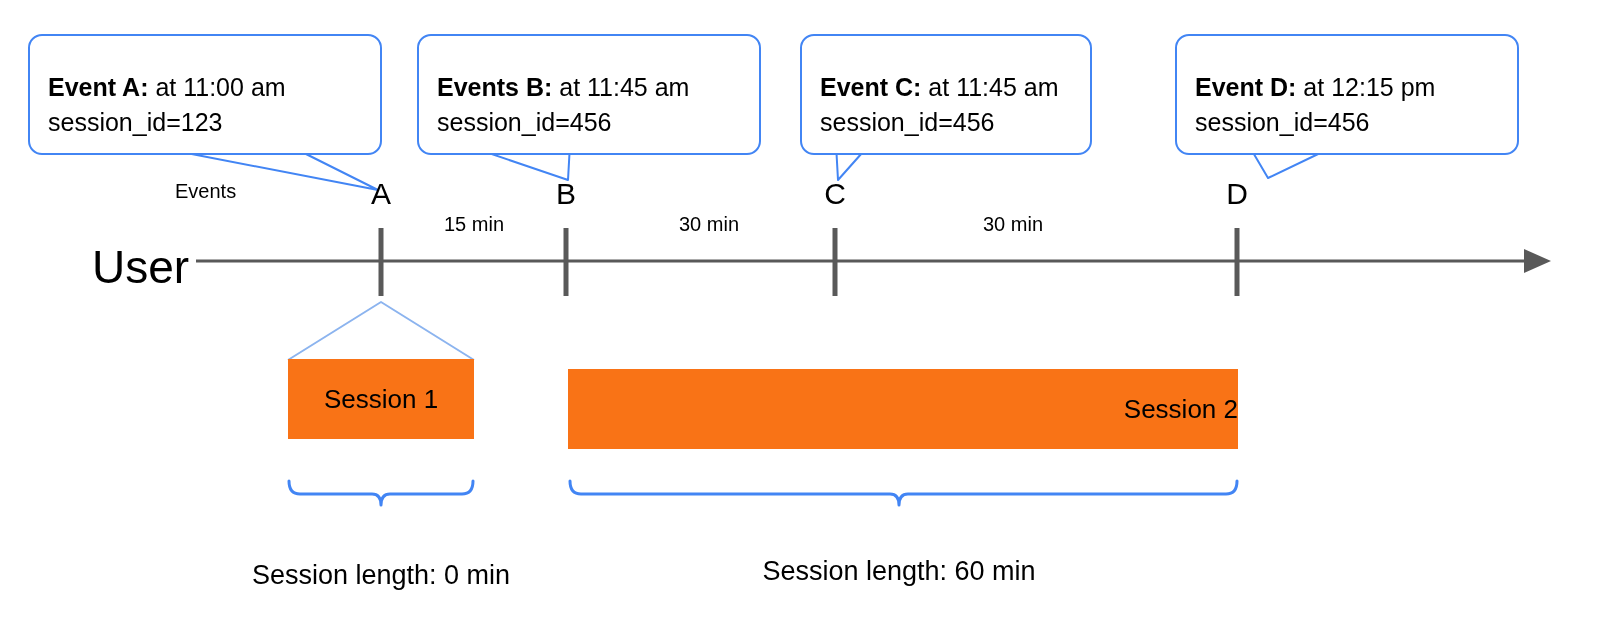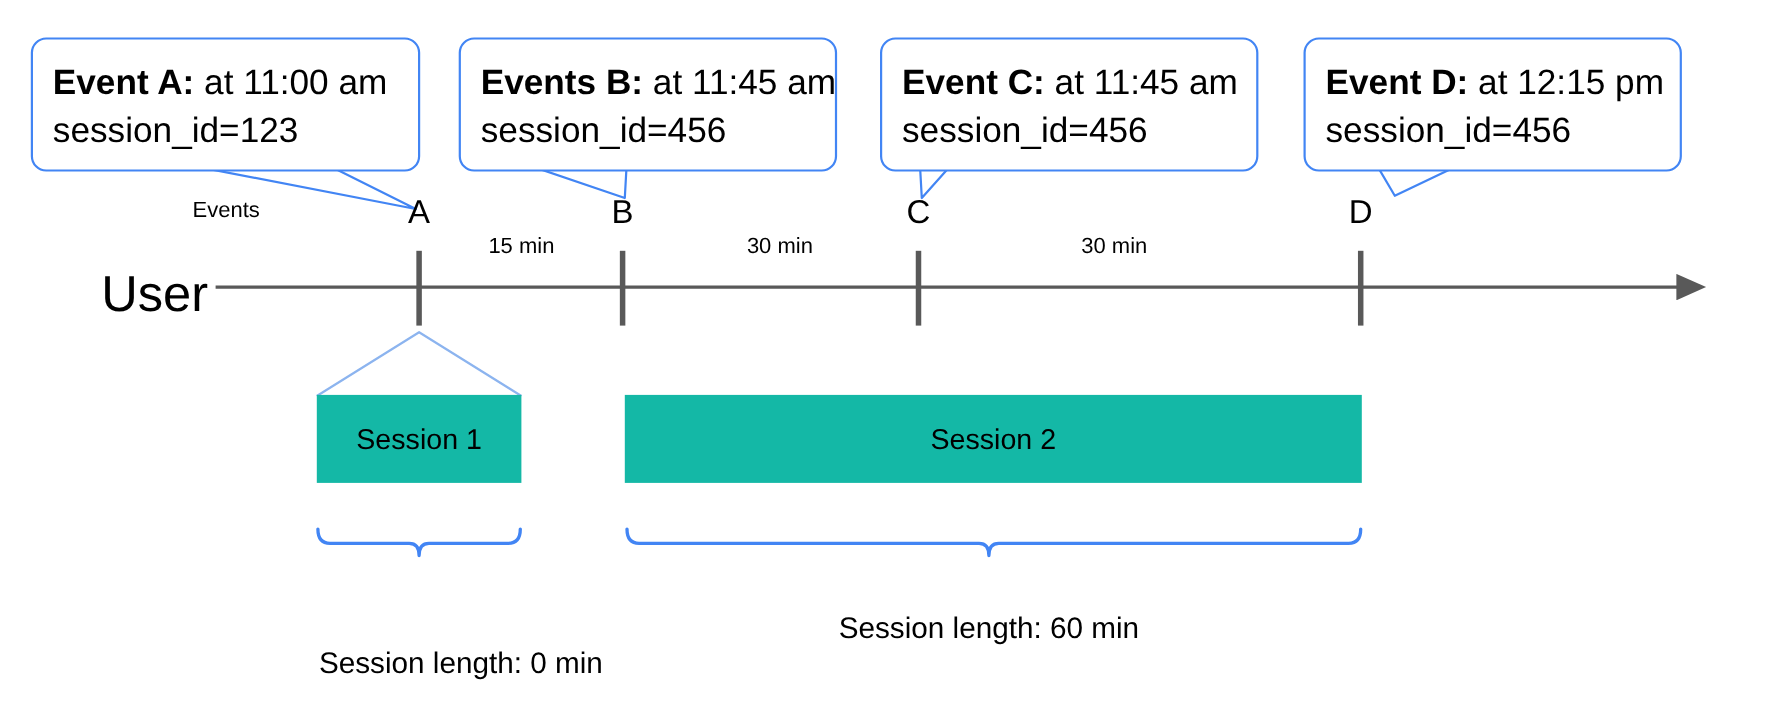--- a/index.html
+++ b/index.html
@@ -19,23 +19,23 @@
     background: #ffffff;
     overflow: hidden;
   }
   
   .callout {
     position: absolute;
     box-sizing: border-box;
     border: 2px solid #4285f4;
     border-radius: 14px;
     background: #ffffff;
-    padding: 16px 18px 14px 18px;
+    padding: 34px 18px 14px 18px;
     line-height: 1.38;
-    font-size: 32px;
+    font-size: 25px;
     color: #000000;
     z-index: 3;
   }
   .callout .ln {
     display: block;
     white-space: nowrap;
   }
   .callout .ttl {
     font-weight: bold;
   }
@@ -79,21 +79,21 @@
     position: absolute;
     font-size: 20px;
     color: #000000;
     transform: translateX(-50%);
     z-index: 4;
     white-space: nowrap;
   }
   
   .session-bar {
     position: absolute;
-    background: #14b8a6;
+    background: #f97316;
     display: flex;
     align-items: center;
     justify-content: center;
     font-size: 26px;
     color: #000000;
     z-index: 3;
     white-space: nowrap;
   }
   
   .len-label {
@@ -113,26 +113,26 @@
   <div class="callout" id="callout-a" style="left:28px; top:34px; width:354px;">
     <span class="ln"><span class="ttl">Event A:</span><span> at 11:00 am</span></span>
     <span class="ln">session_id=123</span>
   </div>
 
   <div class="callout" id="callout-b" style="left:417px; top:34px; width:344px;">
     <span class="ln"><span class="ttl">Events B:</span><span> at 11:45 am</span></span>
     <span class="ln">session_id=456</span>
   </div>
 
-  <div class="callout" id="callout-c" style="left:800px; top:34px; width:344px;">
+  <div class="callout" id="callout-c" style="left:800px; top:34px; width:292px;">
     <span class="ln"><span class="ttl">Event C:</span><span> at 11:45 am</span></span>
     <span class="ln">session_id=456</span>
   </div>
 
-  <div class="callout" id="callout-d" style="left:1175px; top:34px; width:344px;margin-left:10px;">
+  <div class="callout" id="callout-d" style="left:1175px; top:34px; width:344px;">
     <span class="ln"><span class="ttl">Event D:</span><span> at 12:15 pm</span></span>
     <span class="ln">session_id=456</span>
   </div>
 
   <svg id="vec" viewBox="0 0 1614 642">
     <defs>
       <marker id="axis-arrow" markerWidth="10" markerHeight="8" refX="1" refY="4" orient="auto" markerUnits="strokeWidth">
         <path d="M0,0 L9,4 L0,8 z" fill="#595959"></path>
       </marker>
     </defs>
@@ -164,20 +164,20 @@
   <div class="ev-letter" style="left:835px; top:177px;">C</div>
   <div class="ev-letter" style="left:1237px; top:177px;">D</div>
 
   <div class="gap-label" style="left:474px; top:213px;">15 min</div>
   <div class="gap-label" style="left:709px; top:213px;">30 min</div>
   <div class="gap-label" style="left:1013px; top:213px;">30 min</div>
 
   <div class="session-bar" style="left:288px; top:359px; width:186px; height:80px;">
     <span>Session 1</span>
   </div>
-  <div class="session-bar" style="left:568px; top:359px; width:670px; height:80px;">
+  <div class="session-bar" style="left:568px; top:369px; width:670px; height:80px;justify-content:flex-end;">
     <span>Session 2</span>
   </div>
 
-  <div class="len-label" style="left:381px; top:588px;margin-left:38px;">Session length: 0 min</div>
+  <div class="len-label" style="left:381px; top:560px;">Session length: 0 min</div>
   <div class="len-label" style="left:899px; top:556px;">Session length: 60 min</div>
 
 </div>
 
 </body></html>

